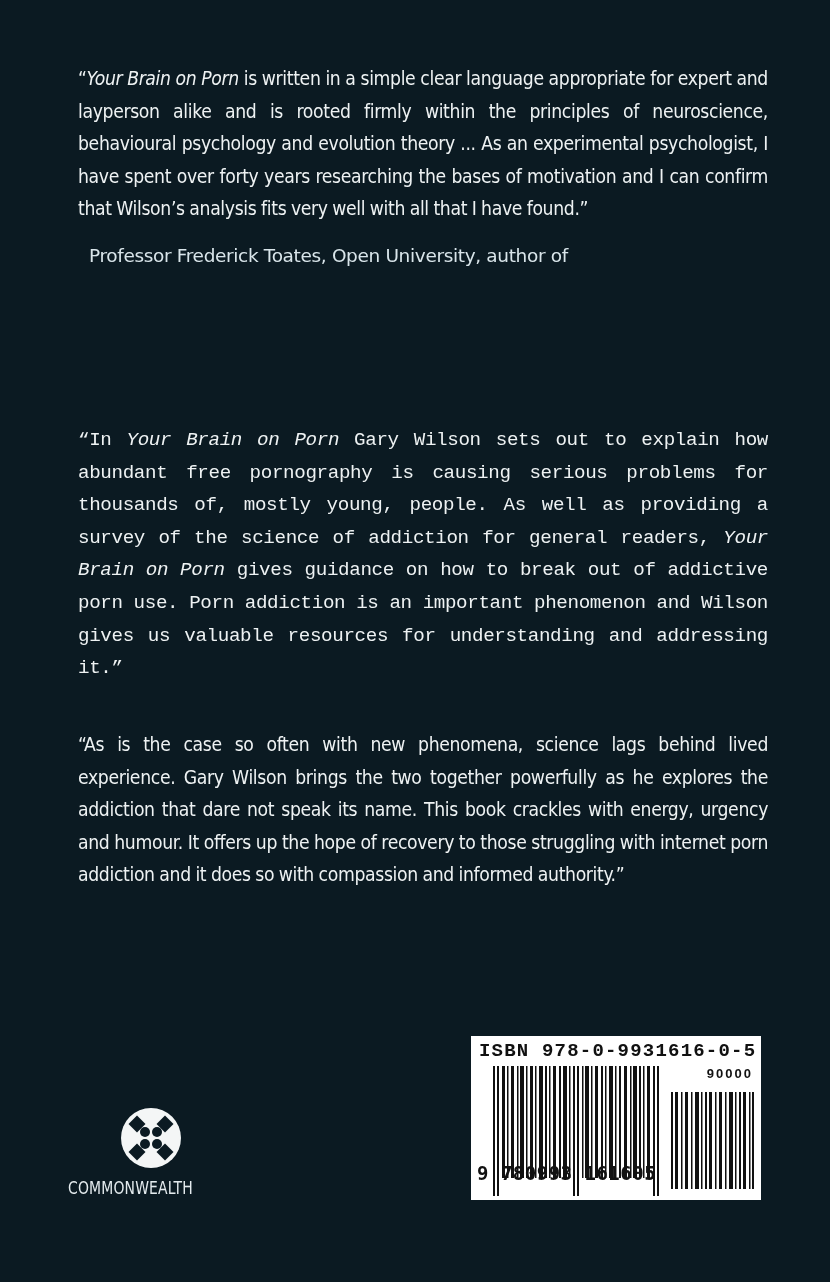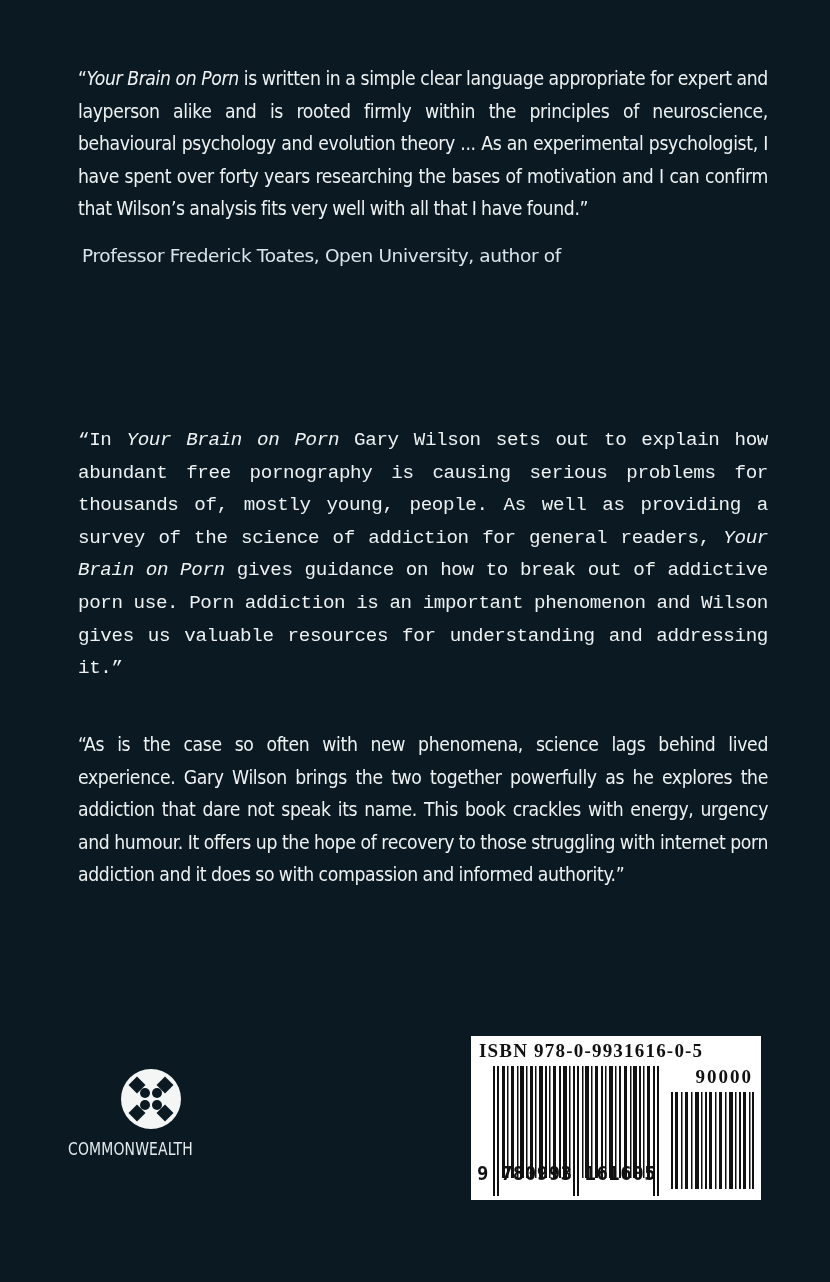--- a/index.html
+++ b/index.html
@@ -24,35 +24,35 @@
       margin: 0;
       font-size: 19.2px;
       line-height: 32.6px;
       text-align: justify;
       letter-spacing: -0.35px;
       word-spacing: -0.5px;
       font-stretch: condensed;
     }
     .quote i { font-style: italic; }
     .attrib {
-      margin: 14px 0 0 4px;
+      margin: 14px 0 0 11px;
       font-size: 18.5px;
       line-height: 31px;
       color: #d9e5ea;
       letter-spacing: -0.35px;
     }
     .attrib i { font-style: italic; }
     #q1 { top: 63px; }
     #q2 { top: 424px; font-family: Liberation Mono, monospace; }
     #q3 { top: 729px; }
 
     .logo {
       position: absolute;
       left: 66px;
-      top: 1068px;
+      top: 1107px;
       width: 170px;
       text-align: center;
     }
     .logo svg { display: block; margin: 0 auto; }
     .logo-text {
       display: block;
       margin-top: 8px;
       font-family: "DejaVu Sans", sans-serif;
       font-size: 18px;
       letter-spacing: 0.2px;
@@ -71,32 +71,32 @@
       top: 1036px;
       width: 290px;
       height: 164px;
       background: #ffffff;
       color: #111;
     }
     .isbn-line {
       position: absolute;
       left: 8px;
       top: 4px;
-      font-family: Liberation Serif, serif;
+      font-family: Liberation Mono, monospace;
       font-size: 19px;
       font-weight: bold;
       letter-spacing: 1.2px;
       white-space: nowrap;
     }
     .price-code {
       position: absolute;
       right: 8px;
       top: 30px;
-      font-family: Liberation Serif, serif;
-      font-size: 19px;
+      font-family: Liberation Sans, sans-serif;
+      font-size: 13px;
       font-weight: bold;
       letter-spacing: 2px;
     }
     .ean-digits {
       position: absolute;
       left: 6px;
       bottom: 16px;
       font-family: "DejaVu Sans Mono", monospace;
       font-size: 19px;
       font-weight: bold;

